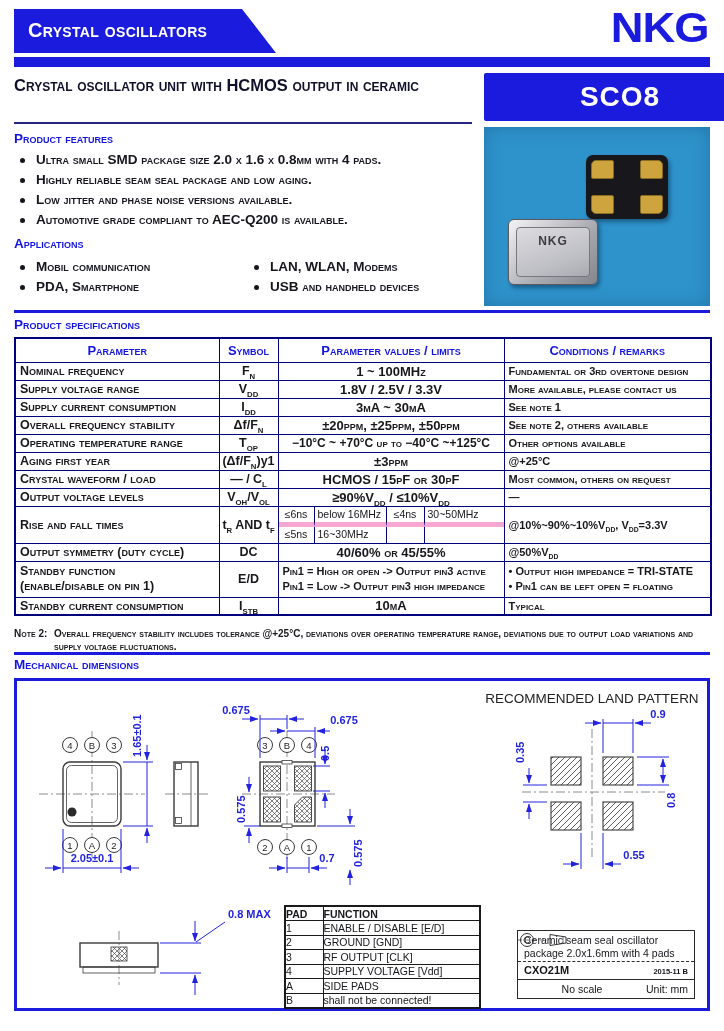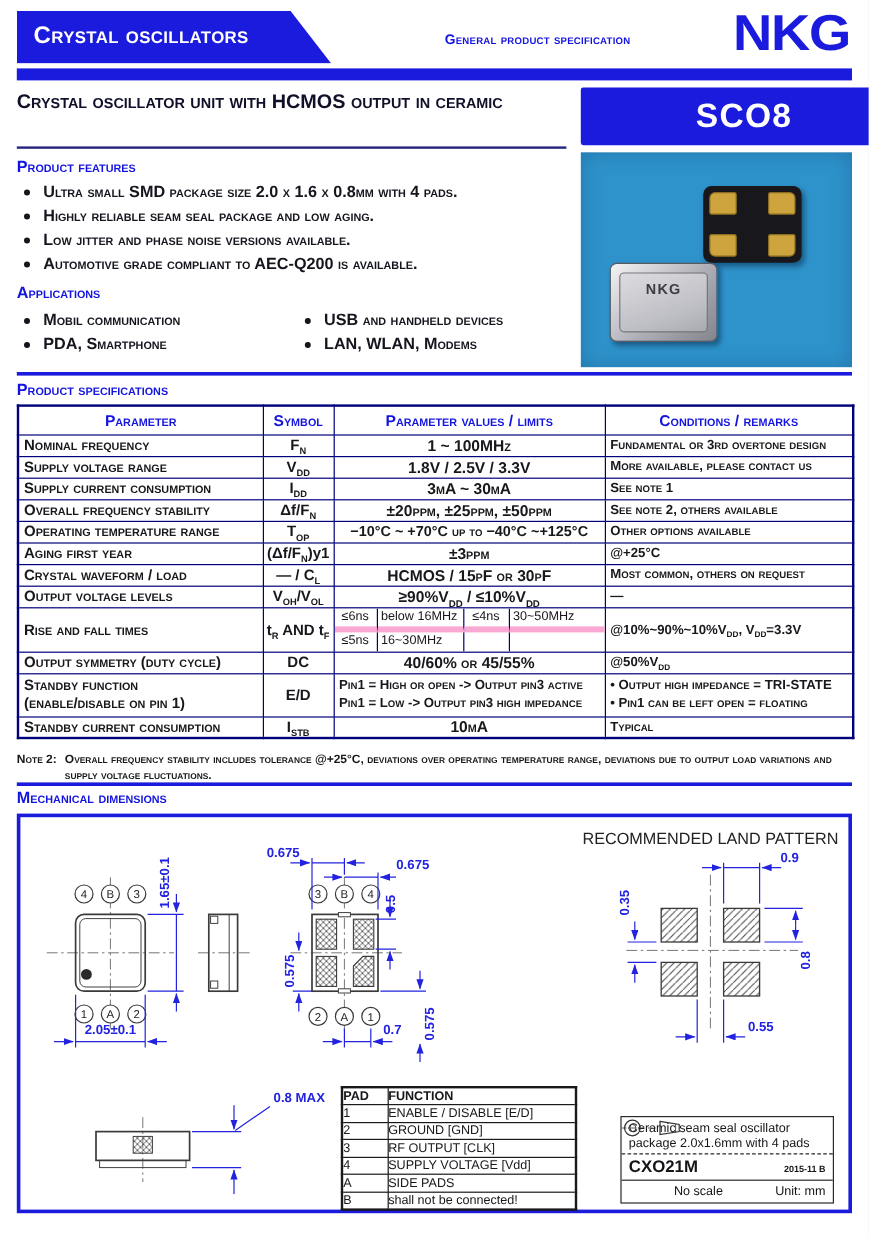--- a/index.html
+++ b/index.html
@@ -76,34 +76,33 @@
   
   .mech-box { position:absolute; left:14px; top:678px; width:696px; height:333px; border:3px solid #1b1bdd; background:#fff; }
   .mech-box svg { position:absolute; left:0; top:0; }
   .padtbl { position:absolute; left:267px; top:224px; width:197px; border-collapse:collapse; border:2px solid #1a1a1a; }
   .padtbl td, .padtbl th { border:1px solid #1a1a1a; font-size:10.5px; color:#17171c; text-align:left; height:14.5px; }
   .padtbl th { font-weight:bold; }
   .padtbl td:first-child, .padtbl th:first-child { width:38px; }
   .tblock { position:absolute; left:500px; top:249px; width:178px; border:1.5px solid #2a2a2a; background:#fff; }
   .tblock .desc { padding:3px 6px 2px 6px; font-size:10.5px; line-height:12.5px; color:#17171c; border-bottom:1px dashed #2a2a2a; }
   .tblock .partrow { display:flex; justify-content:space-between; align-items:baseline; padding:2px 6px 3px 6px; border-bottom:1px solid #2a2a2a; }
-  .tblock .part { font-size:14px; font-weight:bold; color:#141418; }
+  .tblock .part { font-size:11px; font-weight:bold; color:#141418; }
   .tblock .rev { font-size:7.5px; font-weight:600; color:#141418; }
   .tblock .scalerow { display:flex; align-items:center; gap:6px; padding:3px 6px; font-size:10.5px; color:#141418; }
   .tblock .scalerow .t { margin-left:auto; }
 </style>
 </head>
 <body>
 
 <div class="page">
 
   <div class="banner">
     <span class="sc">Crystal oscillators</span>
   </div>
-  <div class="doc-type sc">General product specification</div>
   <div class="logo">NKG</div>
   <div class="strip"></div>
 
   <div class="doc-title sc">
     <div>Crystal oscillator unit with HCMOS output in ceramic</div>
   </div>
   <div class="model-badge">
     <span>SCO8</span>
   </div>
   <div class="title-rule"></div>
@@ -129,22 +128,22 @@
     <div>Low jitter and phase noise versions available.</div>
     <div>Automotive grade compliant to AEC-Q200 is available.</div>
   </div>
 
   <div class="sect-h sc" style="top:236px">Applications</div>
   <div class="blist sc" style="left:14px; top:257px; width:230px">
     <div>Mobil communication</div>
     <div>PDA, Smartphone</div>
   </div>
   <div class="blist sc" style="left:248px; top:257px; width:230px">
+    <div>LAN, WLAN, Modems</div>
     <div>USB and handheld devices</div>
-    <div>LAN, WLAN, Modems</div>
   </div>
 
   <div class="hr-blue" style="top:310px"></div>
 
   <div class="sect-h sc" style="top:317px">Product specifications</div>
   <table class="spec">
     <colgroup>
         <col style="width:204px">
         <col style="width:59px">
         <col style="width:226px">

